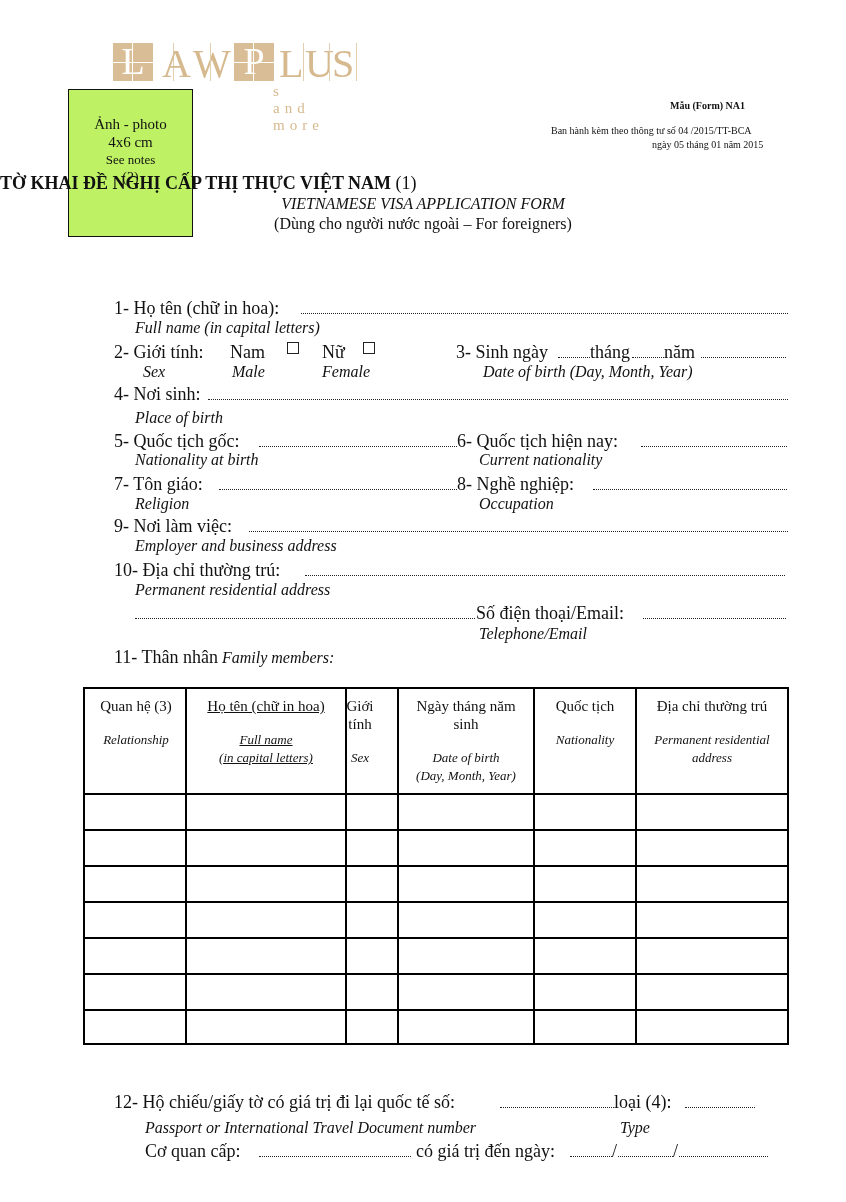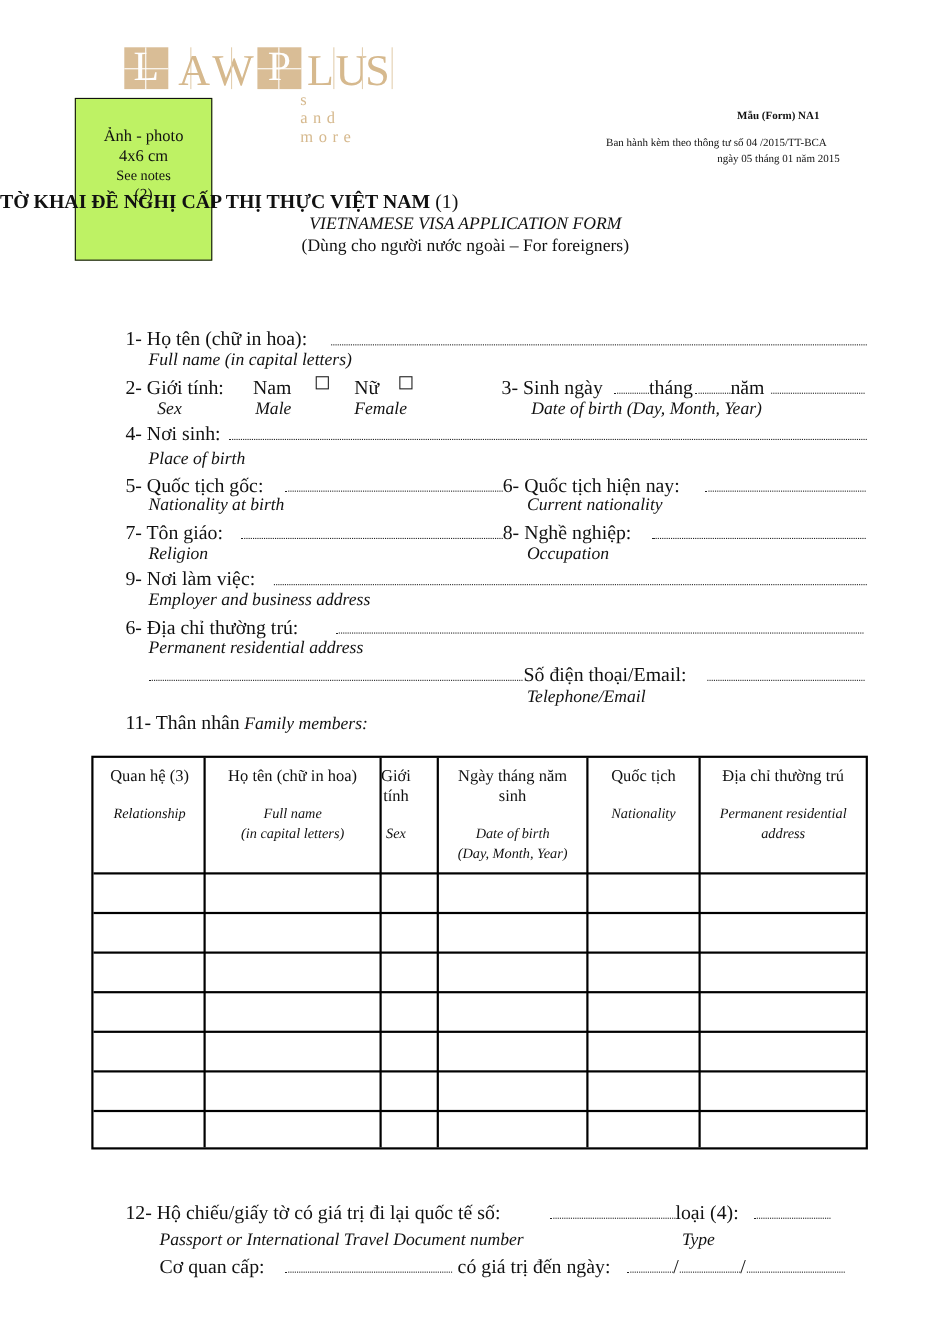--- a/index.html
+++ b/index.html
@@ -121,21 +121,21 @@
 <div class="dots" style="left:219px;top:489px;width:238px"></div>
 <div class="abs it" style="left:135px;top:495px">Religion</div>
 <div class="abs lbl" style="left:457px;top:474px">8- Nghề nghiệp:</div>
 <div class="dots" style="left:593px;top:489px;width:194px"></div>
 <div class="abs it" style="left:479px;top:495px">Occupation</div>
 
 <div class="abs lbl" style="left:114px;top:516px">9- Nơi làm việc:</div>
 <div class="dots" style="left:249px;top:531px;width:539px"></div>
 <div class="abs it" style="left:135px;top:537px">Employer and business address</div>
 
-<div class="abs lbl" style="left:114px;top:560px">6- Địa chỉ thường trú:</div>
+<div class="abs lbl" style="left:114px;top:560px">10- Địa chỉ thường trú:</div>
 <div class="dots" style="left:305px;top:575px;width:480px"></div>
 <div class="abs it" style="left:135px;top:581px">Permanent residential address</div>
 <div class="dots" style="left:135px;top:618px;width:340px"></div>
 <div class="abs lbl" style="left:476px;top:603px">Số điện thoại/Email:</div>
 <div class="dots" style="left:643px;top:618px;width:143px"></div>
 <div class="abs it" style="left:479px;top:625px">Telephone/Email</div>
 
 <div class="abs" style="left:114px;top:647px">
   <span class="lbl">11- Thân nhân</span>
   <span class="it">Family members:</span>
@@ -144,21 +144,21 @@
 <div class="fam-table" id="famTable">
     <div class="col" style="left: 100px;"></div>
     <div class="col" style="left: 260px;"></div>
     <div class="col" style="left: 312px;"></div>
     <div class="col" style="left: 448px;"></div>
     <div class="col" style="left: 550px;"></div>
     <div class="hcell" style="left: 2px; width: 98px;">
       <div class="vn" style="white-space: pre-line;">Quan hệ (3)</div>
       <div class="en" style="white-space: pre-line;">Relationship</div>
     </div>
-    <div class="hcell" style="left: 102px; width: 158px;">
+    <div class="hcell" style="left: 102px; width: 158px; text-decoration: underline;">
       <div class="vn" style="white-space: pre-line;">Họ tên  (chữ in hoa)</div>
       <div class="en" style="white-space: pre-line;">Full name
 (in capital letters)</div>
     </div>
     <div class="hcell" style="left: 250px; width: 50px;">
       <div class="vn" style="white-space: pre-line;">Giới
 tính</div>
       <div class="en" style="white-space: pre-line;">Sex</div>
     </div>
     <div class="hcell" style="left: 314px; width: 134px;">

